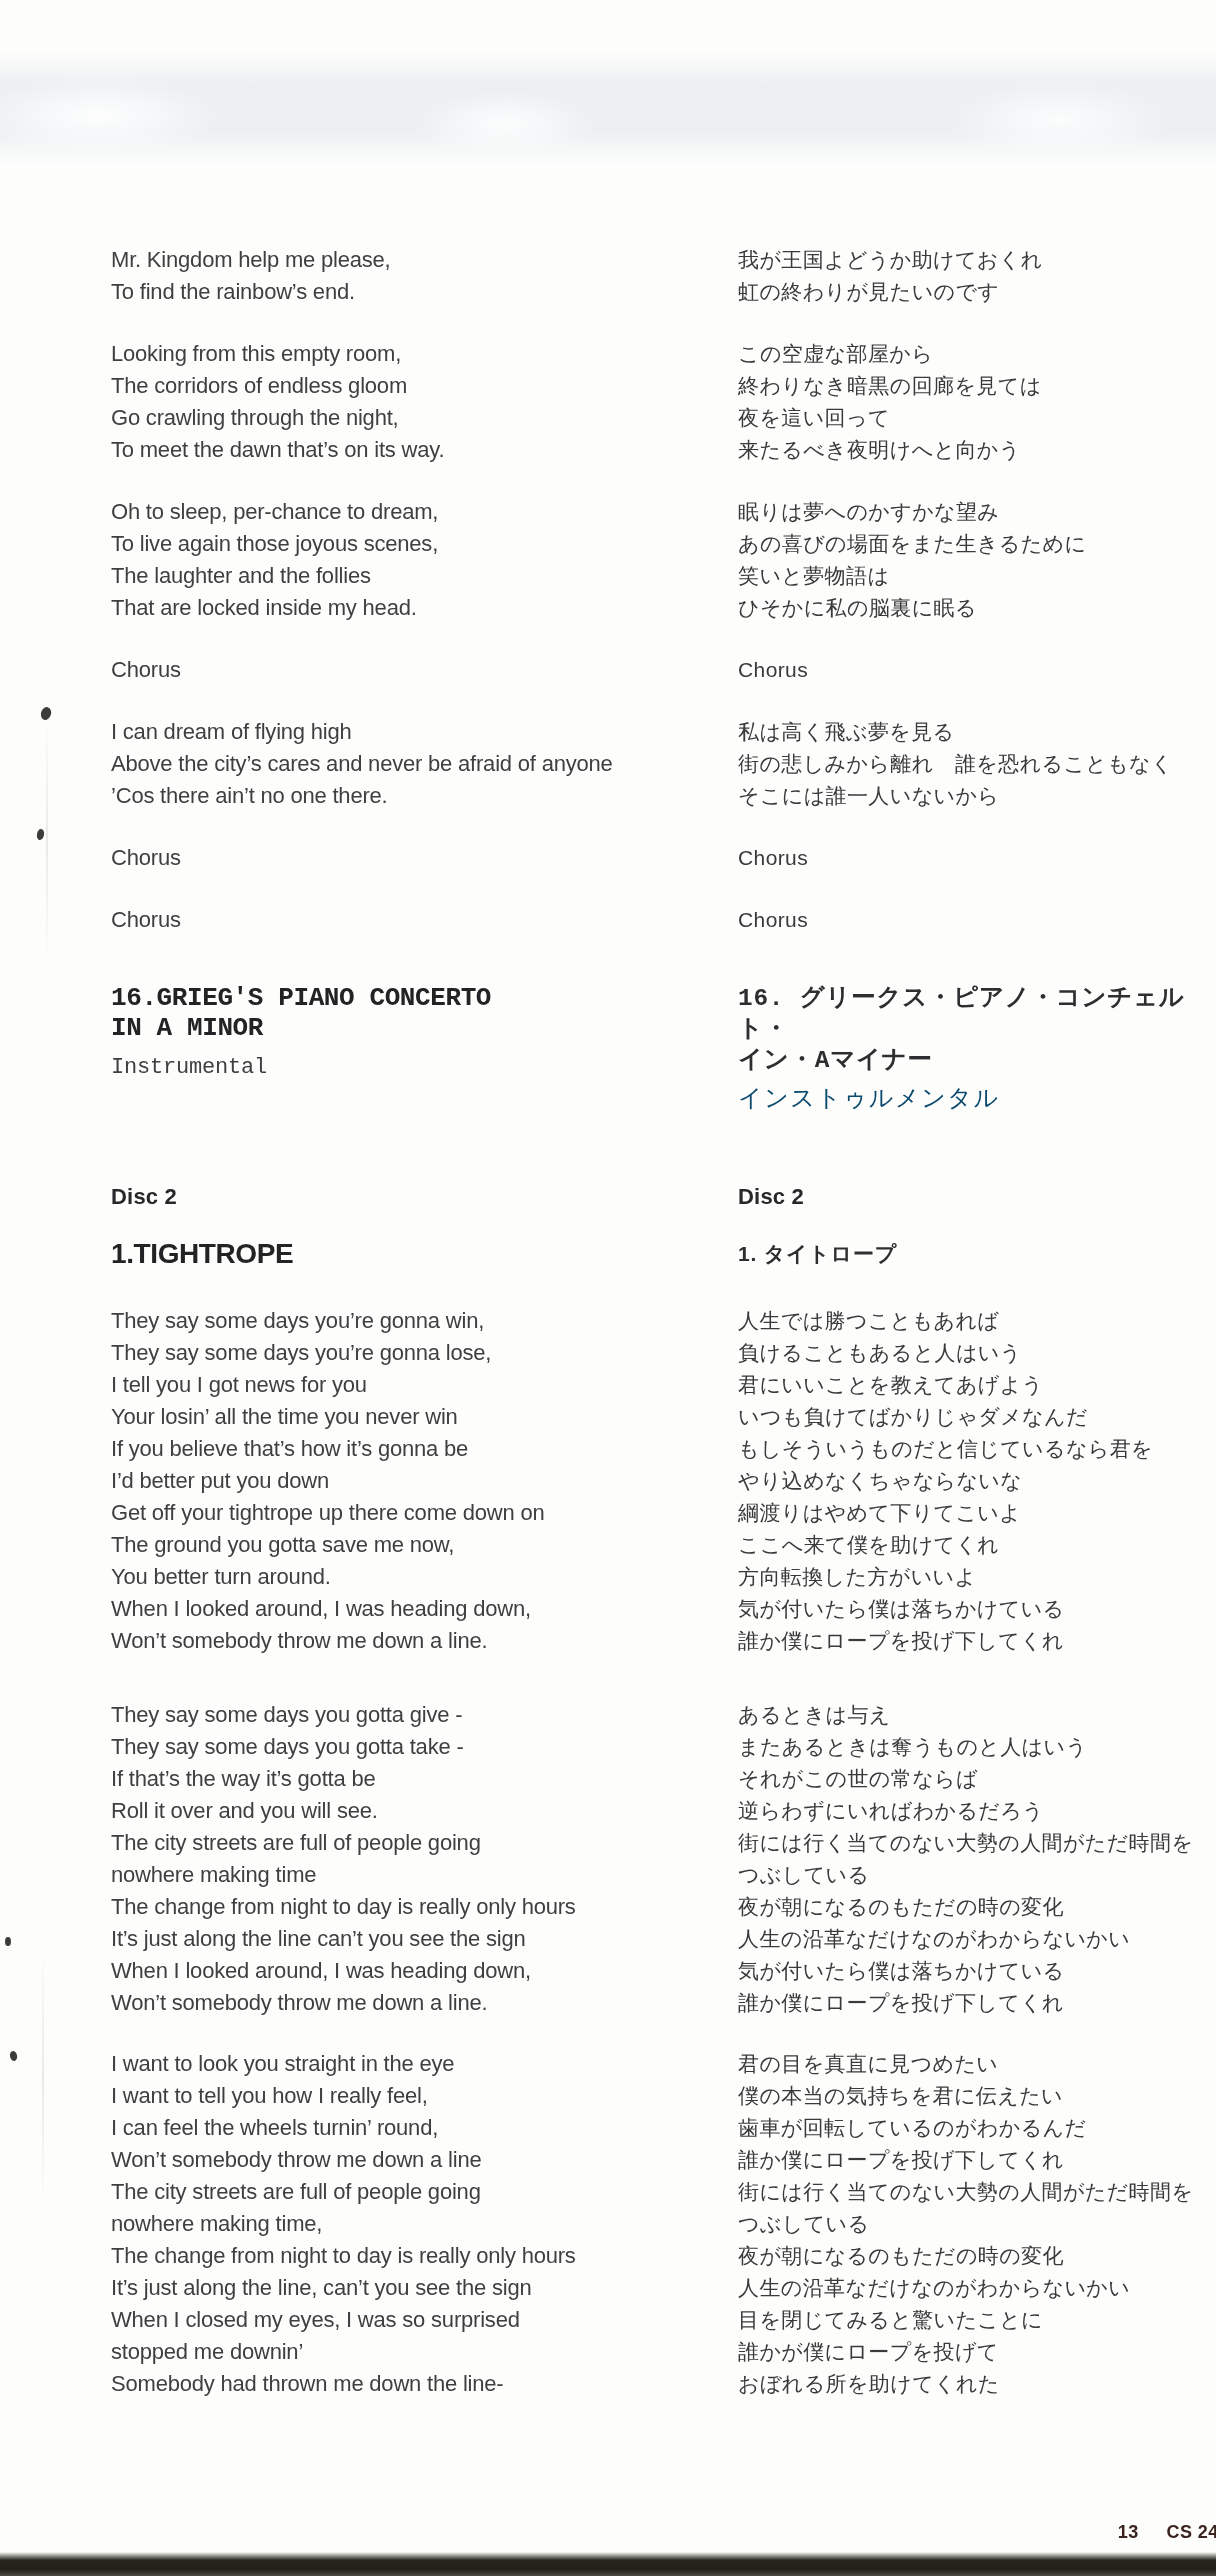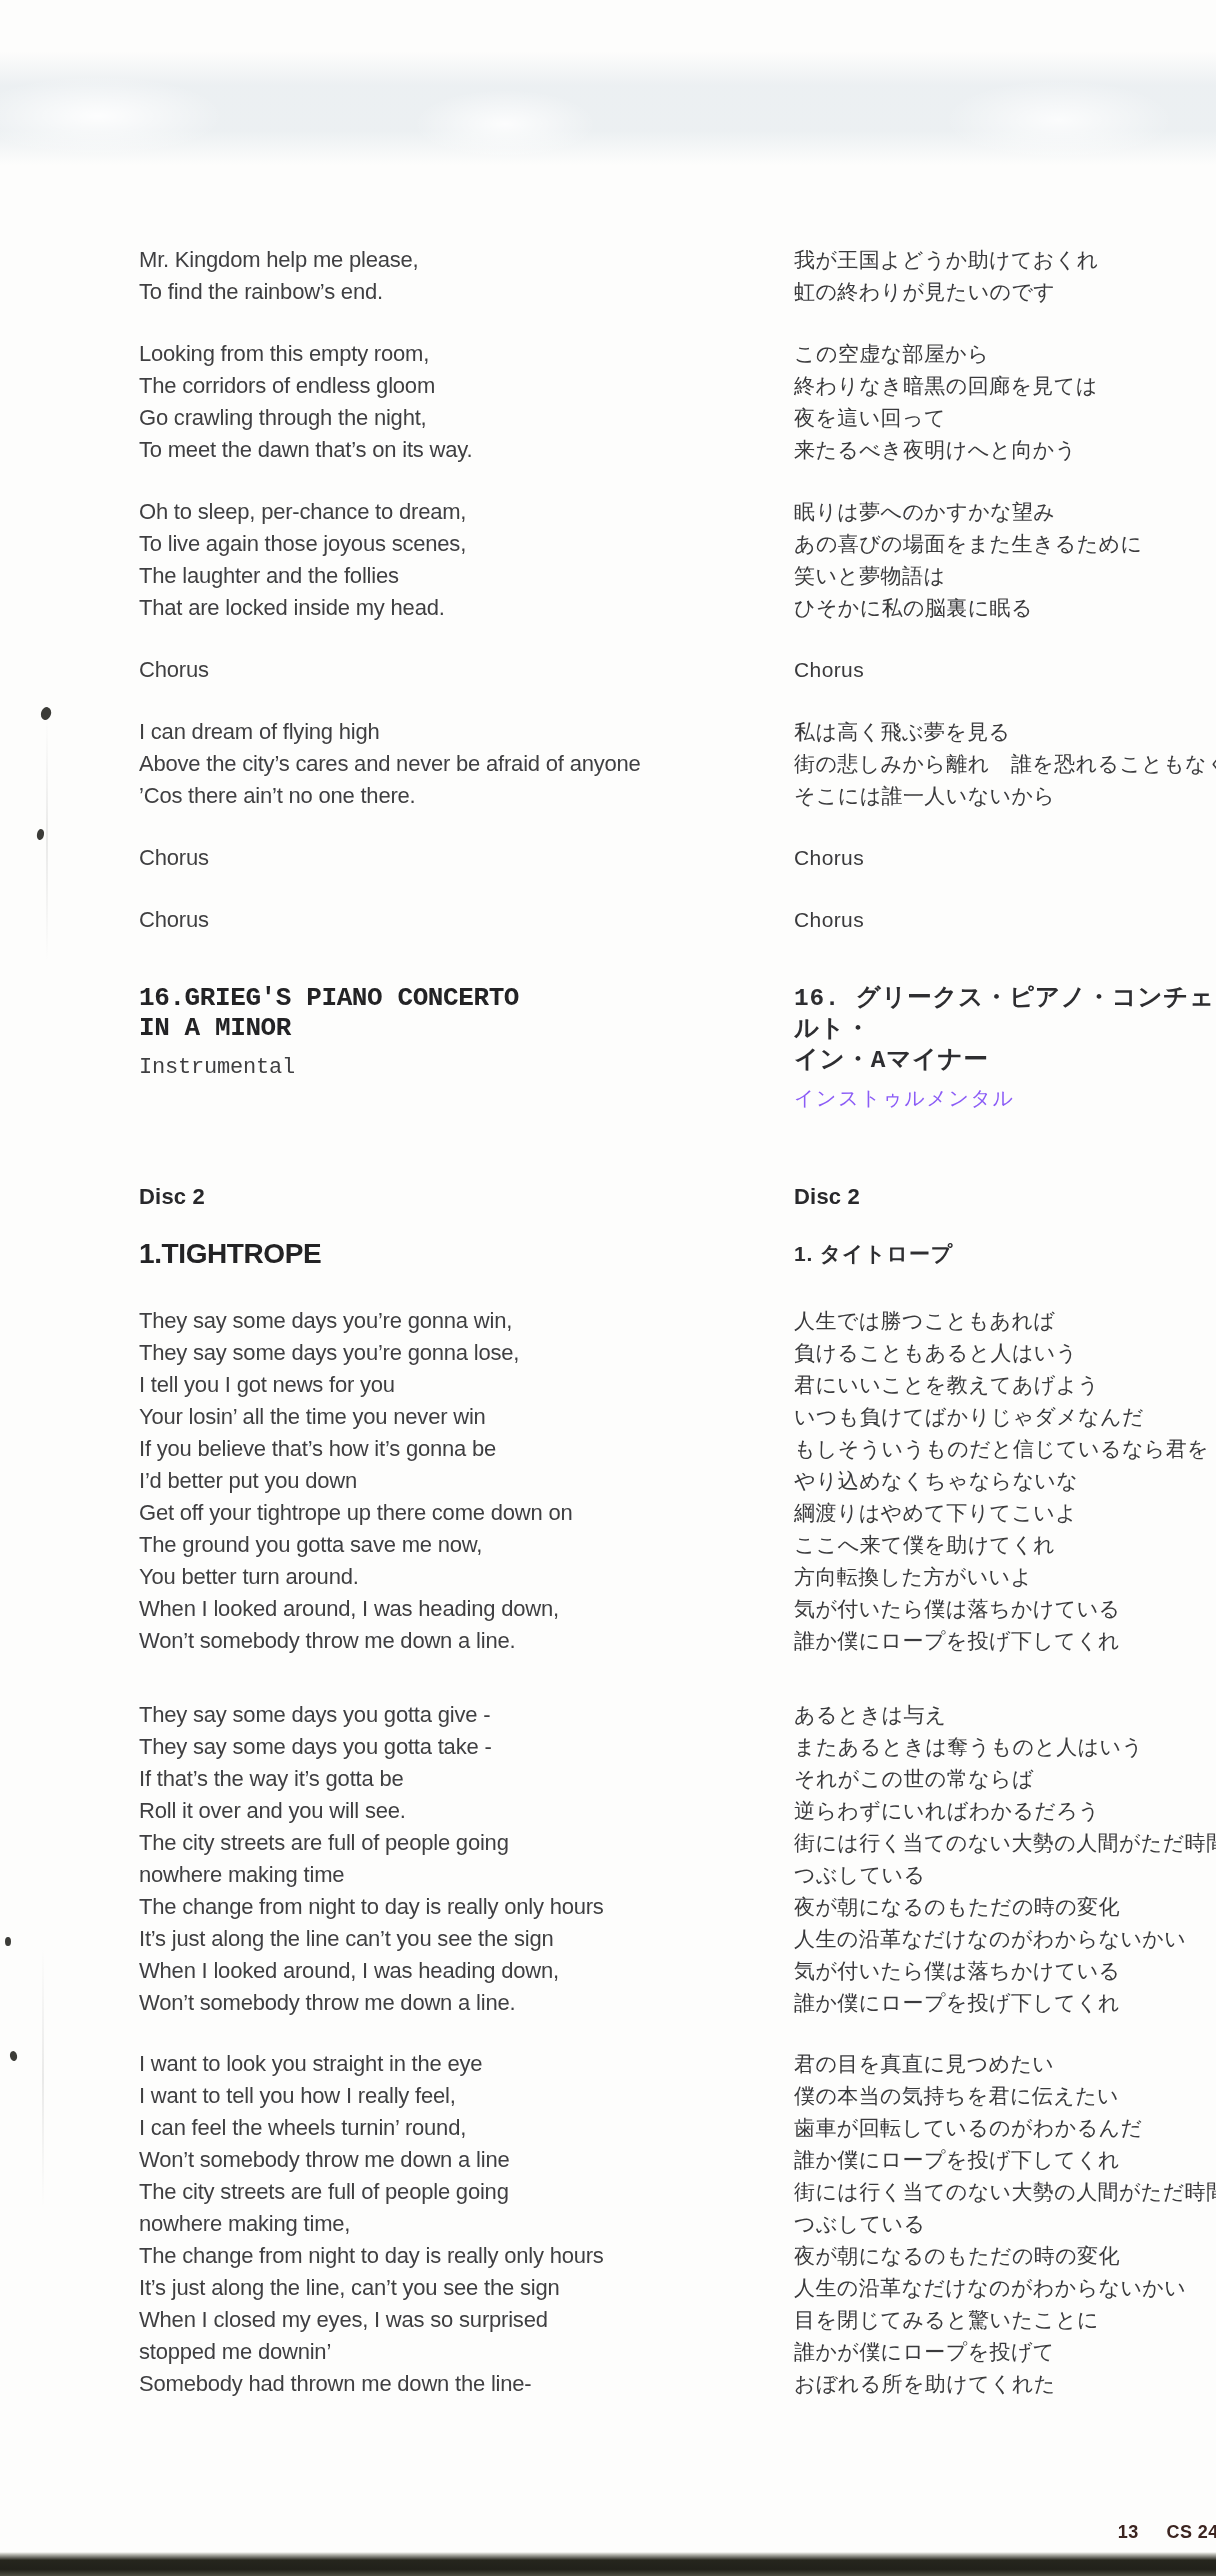--- a/index.html
+++ b/index.html
@@ -25,21 +25,21 @@
   .speck.s1{left:41px;top:707px;width:9.8px;height:13px;transform:rotate(18deg);}
   .speck.s2{left:37px;top:829px;width:6.5px;height:10.6px;transform:rotate(10deg);}
   .speck.s3{left:4.9px;top:1937px;width:5.7px;height:9px;}
   .speck.s4{left:9.8px;top:2051px;width:7.3px;height:9.8px;transform:rotate(-12deg);}
   .crease{position:absolute;width:1.6px;background:linear-gradient(180deg,rgba(0,0,0,0),rgba(60,60,60,.10),rgba(0,0,0,0));}
   .crease.c1{left:46px;top:717px;height:244px;}
   .crease.c2{left:42px;top:1947px;height:261px;}
 
   .content{position:absolute;left:111px;top:244px;width:1106px;}
   .row{display:flex;align-items:flex-start;}
-  .col{min-width:0;margin-left:28px;}
+  .col{min-width:0;}
   .col.en{flex:0 0 627px;font-size:22px;line-height:32px;letter-spacing:-0.2px;}
   .col.ja{flex:1 1 auto;font-size:21px;line-height:32px;color:#3a3a3c;letter-spacing:0.4px;}
   .line{white-space:pre;}
 
   .mt-stanza{margin-top:30px;}
   .mt-heading{margin-top:47px;font-family:Liberation Mono, monospace;}
   .mt-disc{margin-top:68px;}
   .mt-track{margin-top:24.4px;}
   .mt-verse1{margin-top:34px;}
   .mt-verse2{margin-top:42px;justify-content:space-between;}
@@ -47,21 +47,21 @@
 
   .track-title-en{
     margin:0;font-size:26px;line-height:30px;font-weight:bold;
     letter-spacing:-0.4px;color:#232325;
   }
   .subtitle-en{font-size:22px;line-height:28px;margin-top:11.4px;color:#3f3f41;}
   .track-title-ja{
     margin:0;font-size:24.4px;line-height:31px;font-weight:bold;
     color:#2e2e31;letter-spacing:0.8px;
   }
-  .subtitle-ja{font-size:20px;line-height:26px;margin-top:10.6px;color:#8b5cf6;letter-spacing:1.6px;}
+  .subtitle-ja{font-size:24px;line-height:26px;margin-top:10.6px;color:#0c4a6e;letter-spacing:1.6px;}
 
   .disc-label{font-size:22px;line-height:28px;font-weight:bold;color:#28282b;letter-spacing:0.2px;text-align:center;}
   .song-title-en{margin:0;font-size:28px;line-height:34px;font-weight:bold;color:#232325;letter-spacing:-0.4px;}
   .song-title-ja{margin:0;font-size:21px;line-height:34px;font-weight:bold;color:#2e2e31;letter-spacing:0.8px;}
 
   .footer-numbers{
     position:absolute;right:-13px;bottom:33px;
     display:flex;gap:28px;
     font-size:18px;font-weight:bold;color:#3b2420;letter-spacing:0.4px;
     white-space:nowrap;

